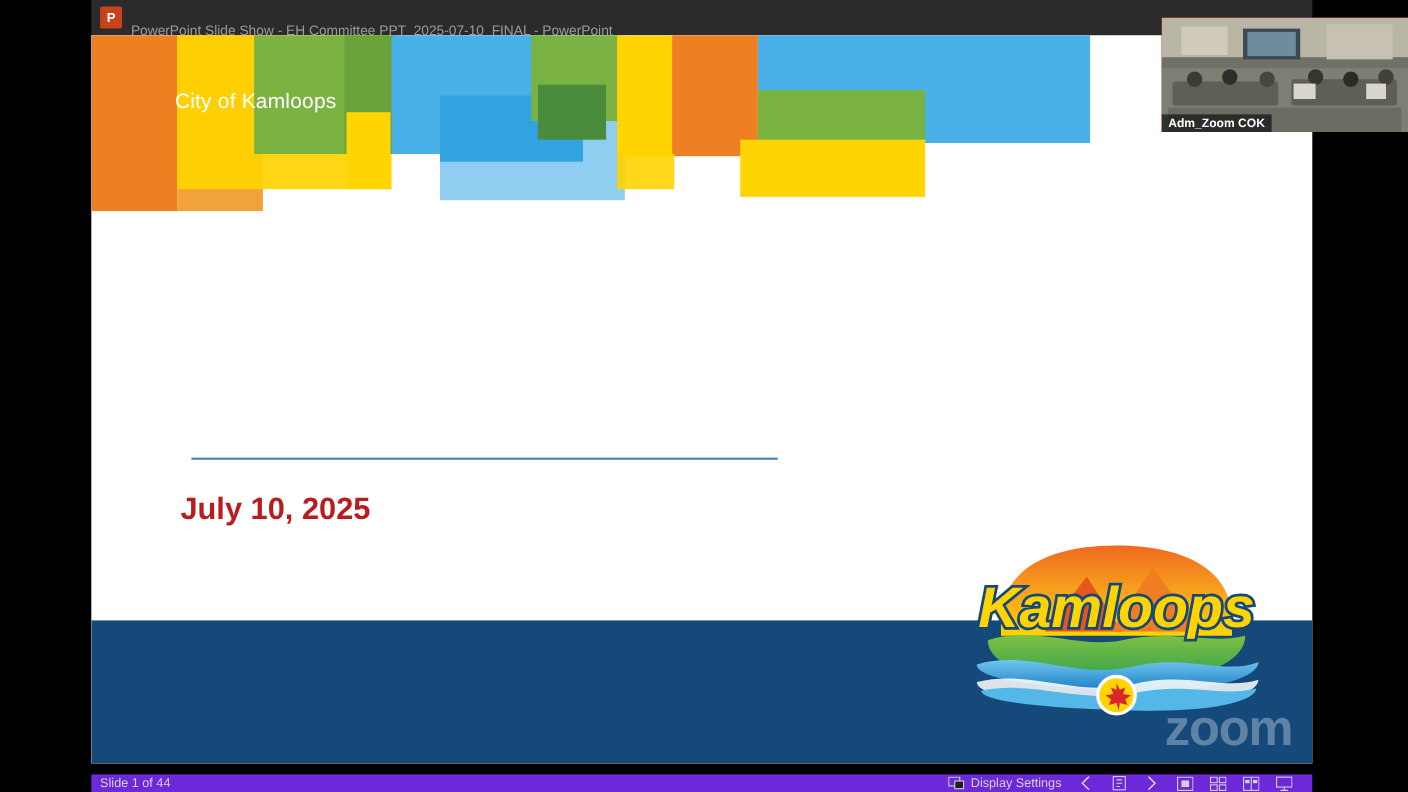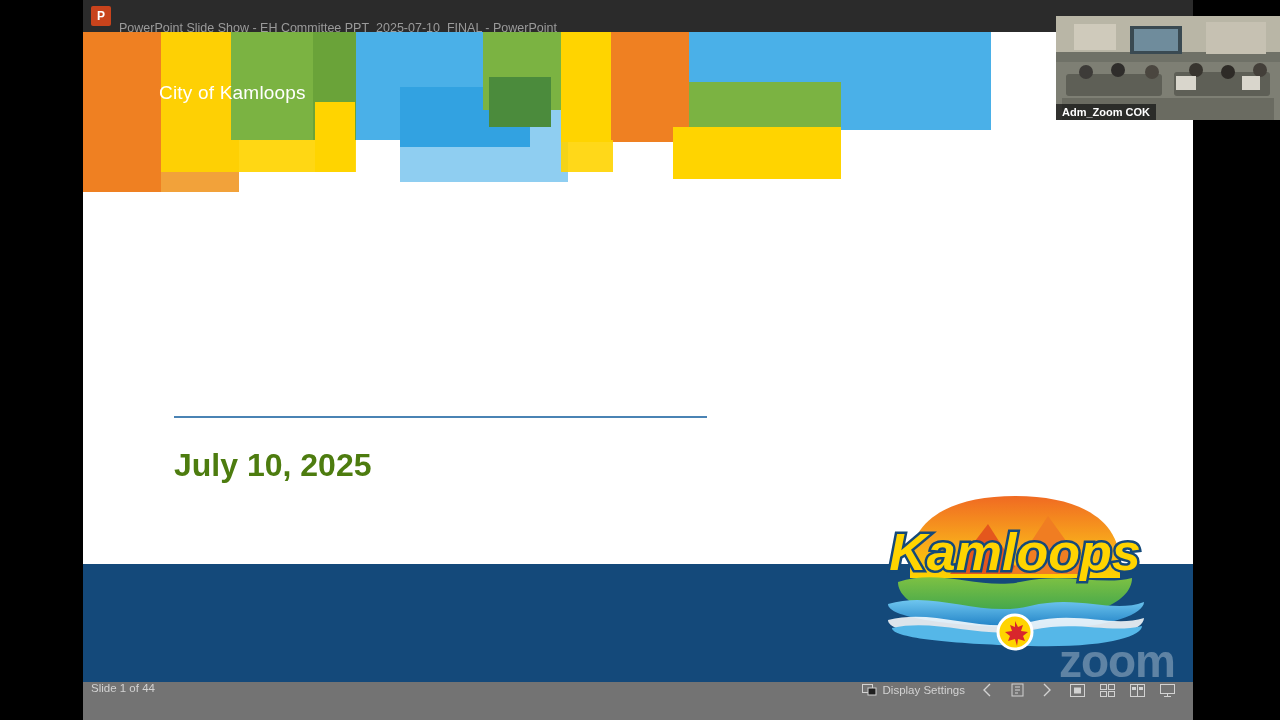--- a/index.html
+++ b/index.html
@@ -104,24 +104,24 @@
   .title-rule {
     position: absolute;
     left: 91px;
     top: 384px;
     width: 533px;
     height: 2px;
     background: #4a83b4;
   }
   .slide-date {
     position: absolute;
-    left: 91px;
+    left: 81px;
     top: 415px;
-    color: #4d7c0f;
-    font-size: 32px;
+    color: #b91c1c;
+    font-size: 28px;
     font-weight: bold;
   }
 
   
   .footer-band {
     position: absolute;
     left: 0;
     bottom: 0;
     width: 1110px;
     height: 130px;
@@ -178,24 +178,24 @@
     font-weight: bold;
     padding: 2px 6px;
   }
 
   
   .ppt-toolbar {
     position: absolute;
     left: 83px;
     bottom: 0;
     width: 1110px;
-    height: 38px;
-    background: #737373;
+    height: 16px;
+    background: #6d28d9;
     display: flex;
-    align-items: flex-start;
+    align-items: center;
     color: #cfcfcf;
     font-size: 11.5px;
   }
   .slide-counter {
     margin-left: 8px;
     color: #d2d2d2;
   }
   .toolbar-right {
     margin-left: auto;
     display: flex;

